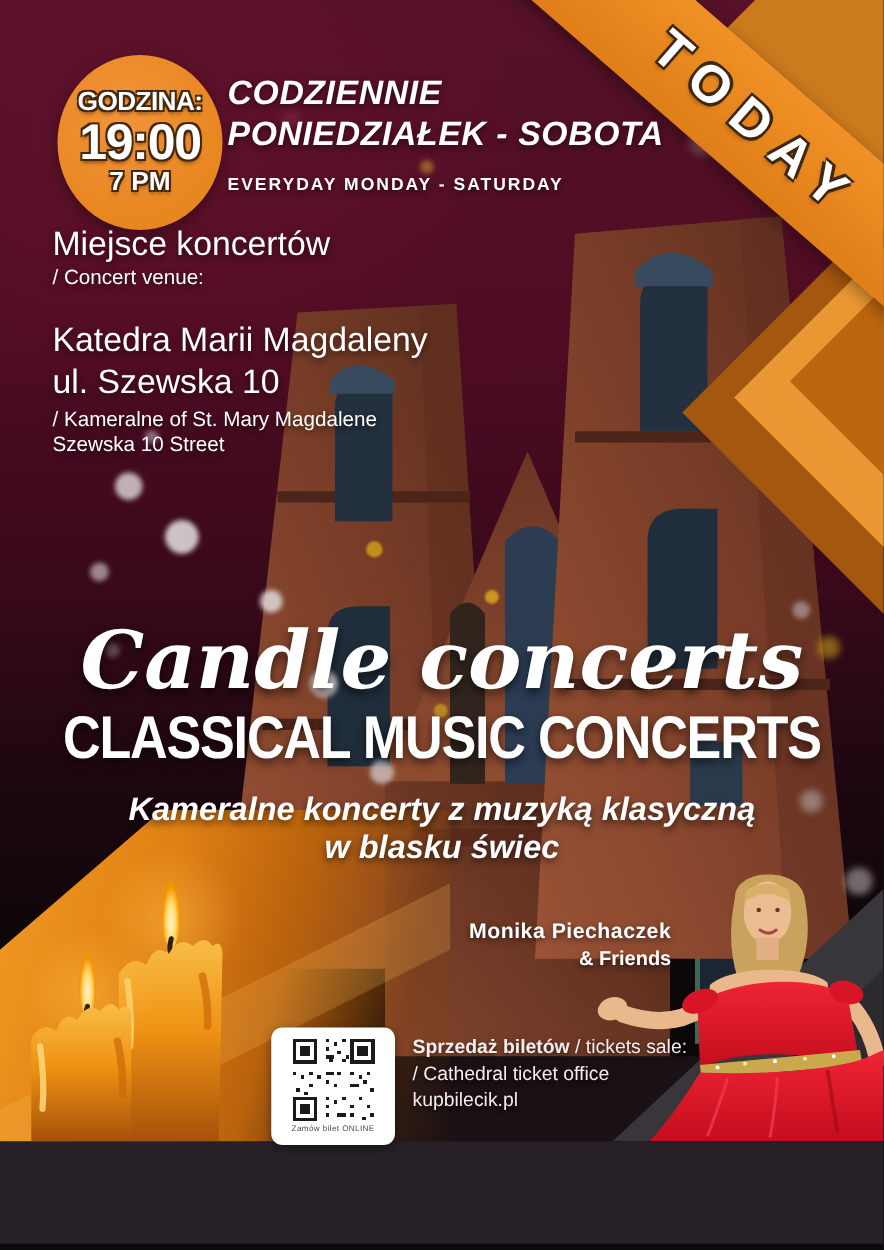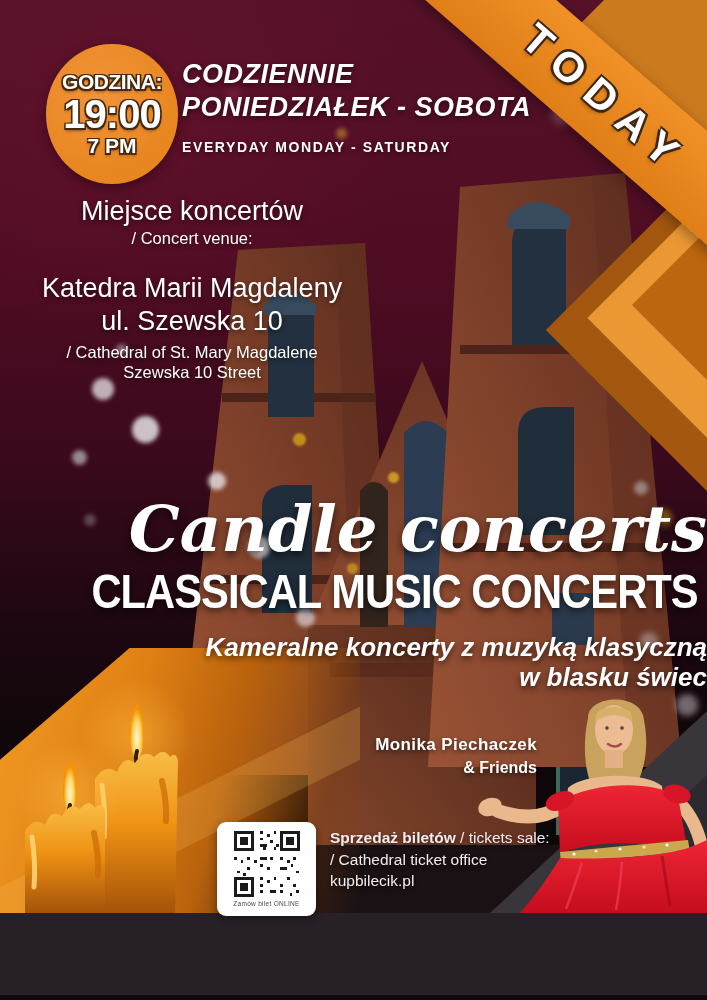--- a/index.html
+++ b/index.html
@@ -63,27 +63,27 @@
     text-align:center; box-shadow:0 4px 12px rgba(0,0,0,.35);
   }
   .ol{ text-shadow:-1.5px -1.5px 0 #45290f, 1.5px -1.5px 0 #45290f, -1.5px 1.5px 0 #45290f, 1.5px 1.5px 0 #45290f, 0 3px 3px rgba(60,30,5,.5); }
   .time-badge .l1{ font-size:21px; font-weight:700; letter-spacing:-.5px; }
   .time-badge .l2{ font-size:40px; font-weight:700; line-height:1.02; letter-spacing:-1px; }
   .time-badge .l3{ font-size:21px; font-weight:700; }
   .schedule{ position:absolute; left:182px; top:58px; }
   .schedule .pl{ font-size:27px; font-weight:600; letter-spacing:.5px; line-height:33px; text-shadow:0 2px 5px rgba(0,0,0,.5);font-style:italic; }
   .schedule .en{ font-size:14px; font-weight:600; letter-spacing:1.6px; margin-top:15px; text-shadow:0 2px 4px rgba(0,0,0,.5); }
   
-  .venue{ position:absolute; left:42px; top:196px; text-shadow:0 2px 5px rgba(0,0,0,.55);text-align:center; }
+  .venue{ position:absolute; left:42px; top:180px; text-shadow:0 2px 5px rgba(0,0,0,.55); }
   .venue .h-pl{ font-size:27px; font-weight:500; }
   .venue .h-en{ font-size:16.5px; font-weight:500; margin-top:2px; }
   .venue .name{ font-size:27px; font-weight:500; line-height:33px; margin-top:24px; }
   .venue .en2{ font-size:16.5px; font-weight:500; line-height:20px; margin-top:4px; }
   
-  .titles{ position:absolute; left:0; top:497px; width:707px; text-align:right; }
+  .titles{ position:absolute; left:0; top:497px; width:707px; text-align:center; }
   .t-script{
     font-family:"DejaVu Serif", serif; font-style:italic; font-weight:700;
     font-size:64px; line-height:1; text-shadow:0 4px 8px rgba(0,0,0,.6);
   }
   .t-main{
     display:inline-block; margin-top:6px; font-size:43px; font-weight:700; letter-spacing:-1px;
     transform:scale(.97,1.12); text-shadow:0 3px 7px rgba(0,0,0,.6); white-space:nowrap;
   }
   .t-sub{ font-size:26px; font-style:italic; font-weight:700; line-height:30px; margin-top:16px; text-shadow:0 3px 6px rgba(0,0,0,.6); }
   
@@ -260,21 +260,21 @@
     <div class="pl">CODZIENNIE</div>
     <div class="pl">PONIEDZIAŁEK - SOBOTA</div>
     <div class="en">EVERYDAY MONDAY - SATURDAY</div>
   </div>
 
   <div class="venue">
     <div class="h-pl">Miejsce koncertów</div>
     <div class="h-en">/ Concert venue:</div>
     <div class="name">Katedra Marii Magdaleny</div>
     <div class="name" style="margin-top:0">ul. Szewska 10</div>
-    <div class="en2">/ Cathedral of St. Mary Magdalene</div>
+    <div class="en2">/ Kameralne of St. Mary Magdalene</div>
     <div class="en2" style="margin-top:0">Szewska 10 Street</div>
   </div>
 
   <div class="titles">
     <div class="t-script">Candle concerts</div>
     <div class="t-main">CLASSICAL MUSIC CONCERTS</div>
     <div class="t-sub">Kameralne koncerty z muzyką klasyczną</div>
     <div class="t-sub" style="margin-top:0">w blasku świec</div>
   </div>
 

